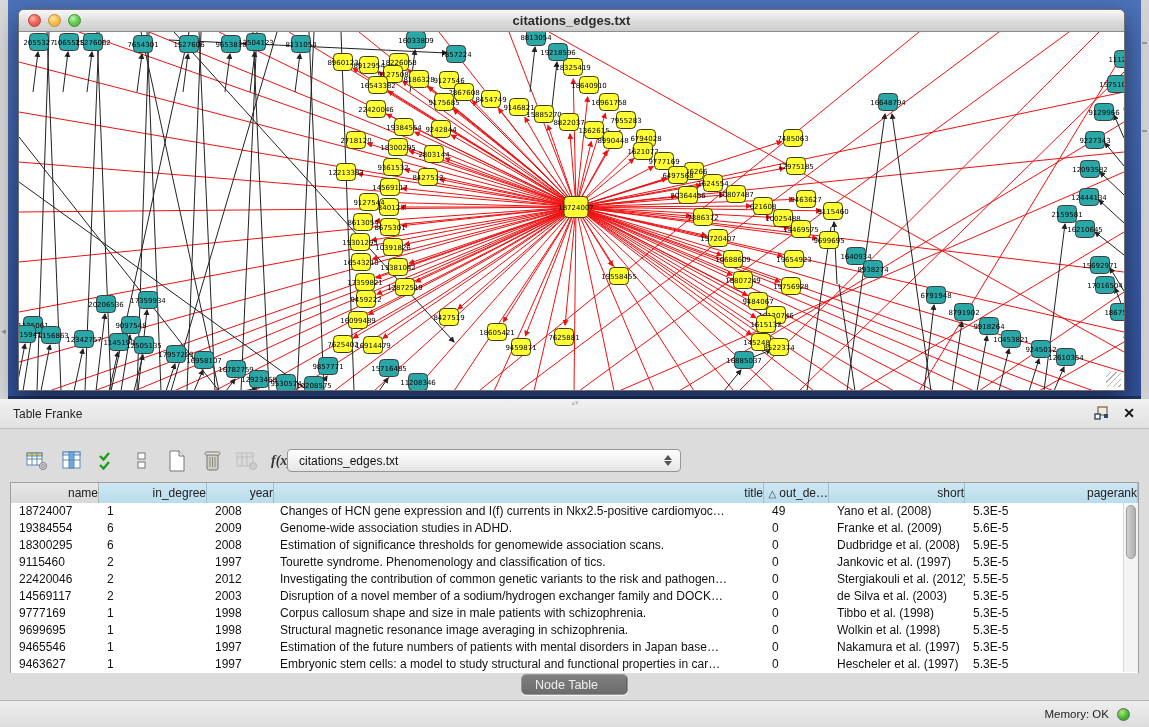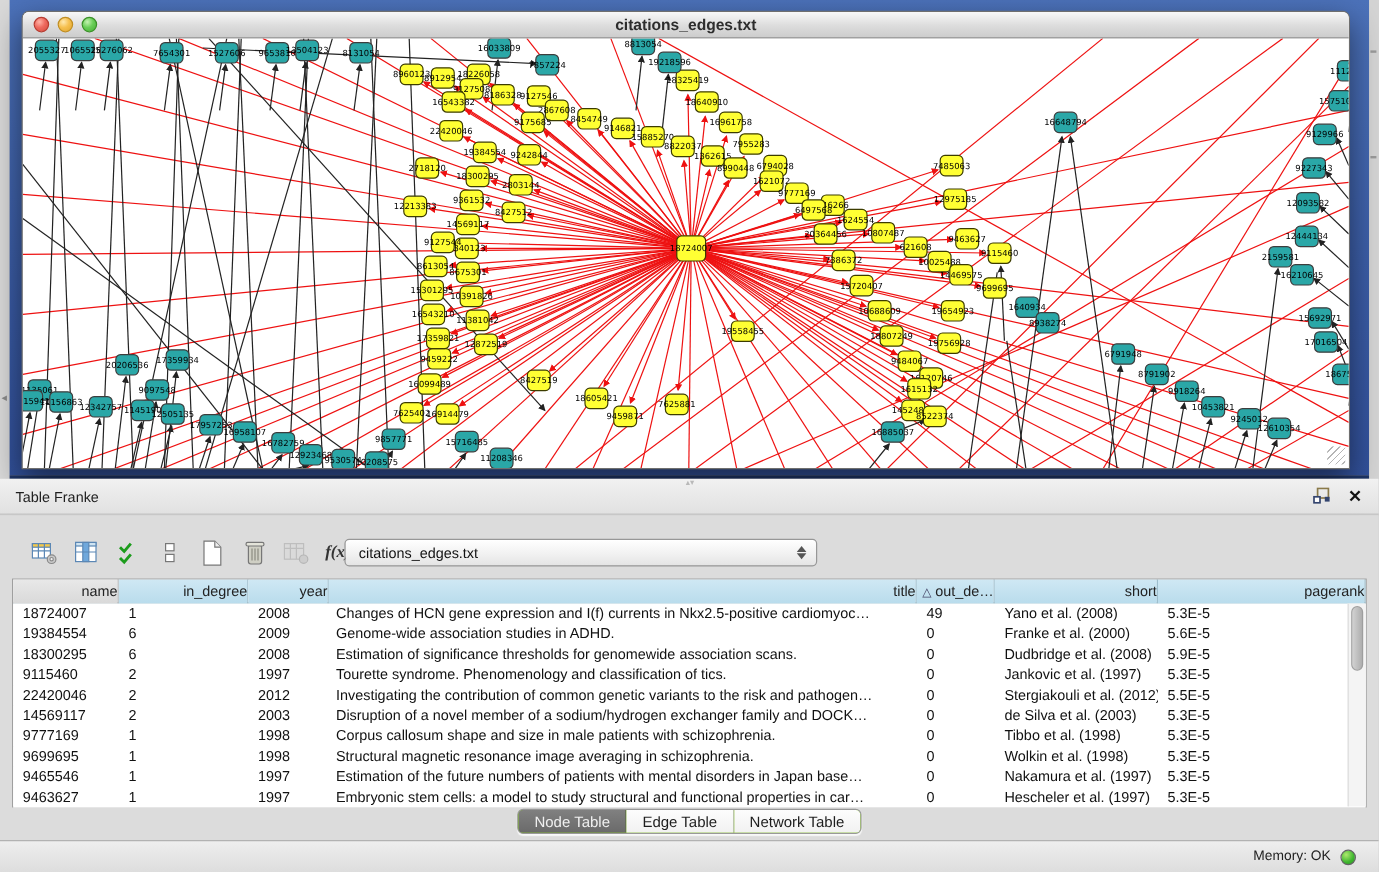--- a/index.html
+++ b/index.html
@@ -63,21 +63,21 @@
   .tbody { position:relative; }
   .trow { display:flex; height:17px; line-height:17px; font-size:12px; color:#111; background:#fff; }
   .trow .cell { overflow:hidden; white-space:nowrap; padding-left:8px; }
   .trow .cell.c3 { padding-left:6px; }
   .vscroll { position:absolute; right:0; top:20px; bottom:0; width:15px; background:#f4f4f4; border-left:1px solid #dcdcdc; }
   .vthumb { margin:2px; height:54px; border:1px solid #9e9e9e; border-radius:7px;
             background:linear-gradient(90deg,#d2d2d2,#aeaeae); }
 
   .tabs { position:absolute; left:0; right:0; top:244px; display:flex; justify-content:center; }
   .seg { display:flex; height:21px; border:1px solid #989898; border-radius:5px; overflow:hidden;
-         background:#84cc16; box-shadow:0 1px 1px rgba(255,255,255,.8); }
+         background:#f9a8d4; box-shadow:0 1px 1px rgba(255,255,255,.8);flex-direction:column; }
   .tab { padding:0 13px; line-height:20px; font-size:12.5px; color:#1d1d1d; border-right:1px solid #c2c2c2; background:linear-gradient(#fdfdfd,#f1f1f1); }
   .tab:last-child { border-right:none; }
   .tab.active { background:linear-gradient(#808080,#6a6a6a); color:#f0f0f0; border-right-color:#5e5e5e; }
 
   
   .statusbar { position:absolute; left:0; top:700px; width:1149px; height:27px;
                background:linear-gradient(#eeeeee,#dddddd); border-top:1px solid #b2b2b2; }
   .mem-label { position:absolute; right:40px; top:0; height:27px; line-height:27px; font-size:11.5px; color:#1e1e1e; }
   .mem-dot { position:absolute; right:19px; top:7px; width:13px; height:13px; border-radius:50%;
              border:1px solid #636363;
@@ -930,21 +930,21 @@
             <div class="cell c4">49</div>
             <div class="cell c5">Yano et al. (2008)</div>
             <div class="cell c6">5.3E-5</div>
           </div>
           <div class="trow">
             <div class="cell c0">19384554</div>
             <div class="cell c1">6</div>
             <div class="cell c2">2009</div>
             <div class="cell c3">Genome-wide association studies in ADHD.</div>
             <div class="cell c4">0</div>
-            <div class="cell c5">Franke et al. (2000)</div>
+            <div class="cell c5">Franke et al. (2009)</div>
             <div class="cell c6">5.6E-5</div>
           </div>
           <div class="trow">
             <div class="cell c0">18300295</div>
             <div class="cell c1">6</div>
             <div class="cell c2">2008</div>
             <div class="cell c3">Estimation of significance thresholds for genomewide association scans.</div>
             <div class="cell c4">0</div>
             <div class="cell c5">Dudbridge et al. (2008)</div>
             <div class="cell c6">5.9E-5</div>

